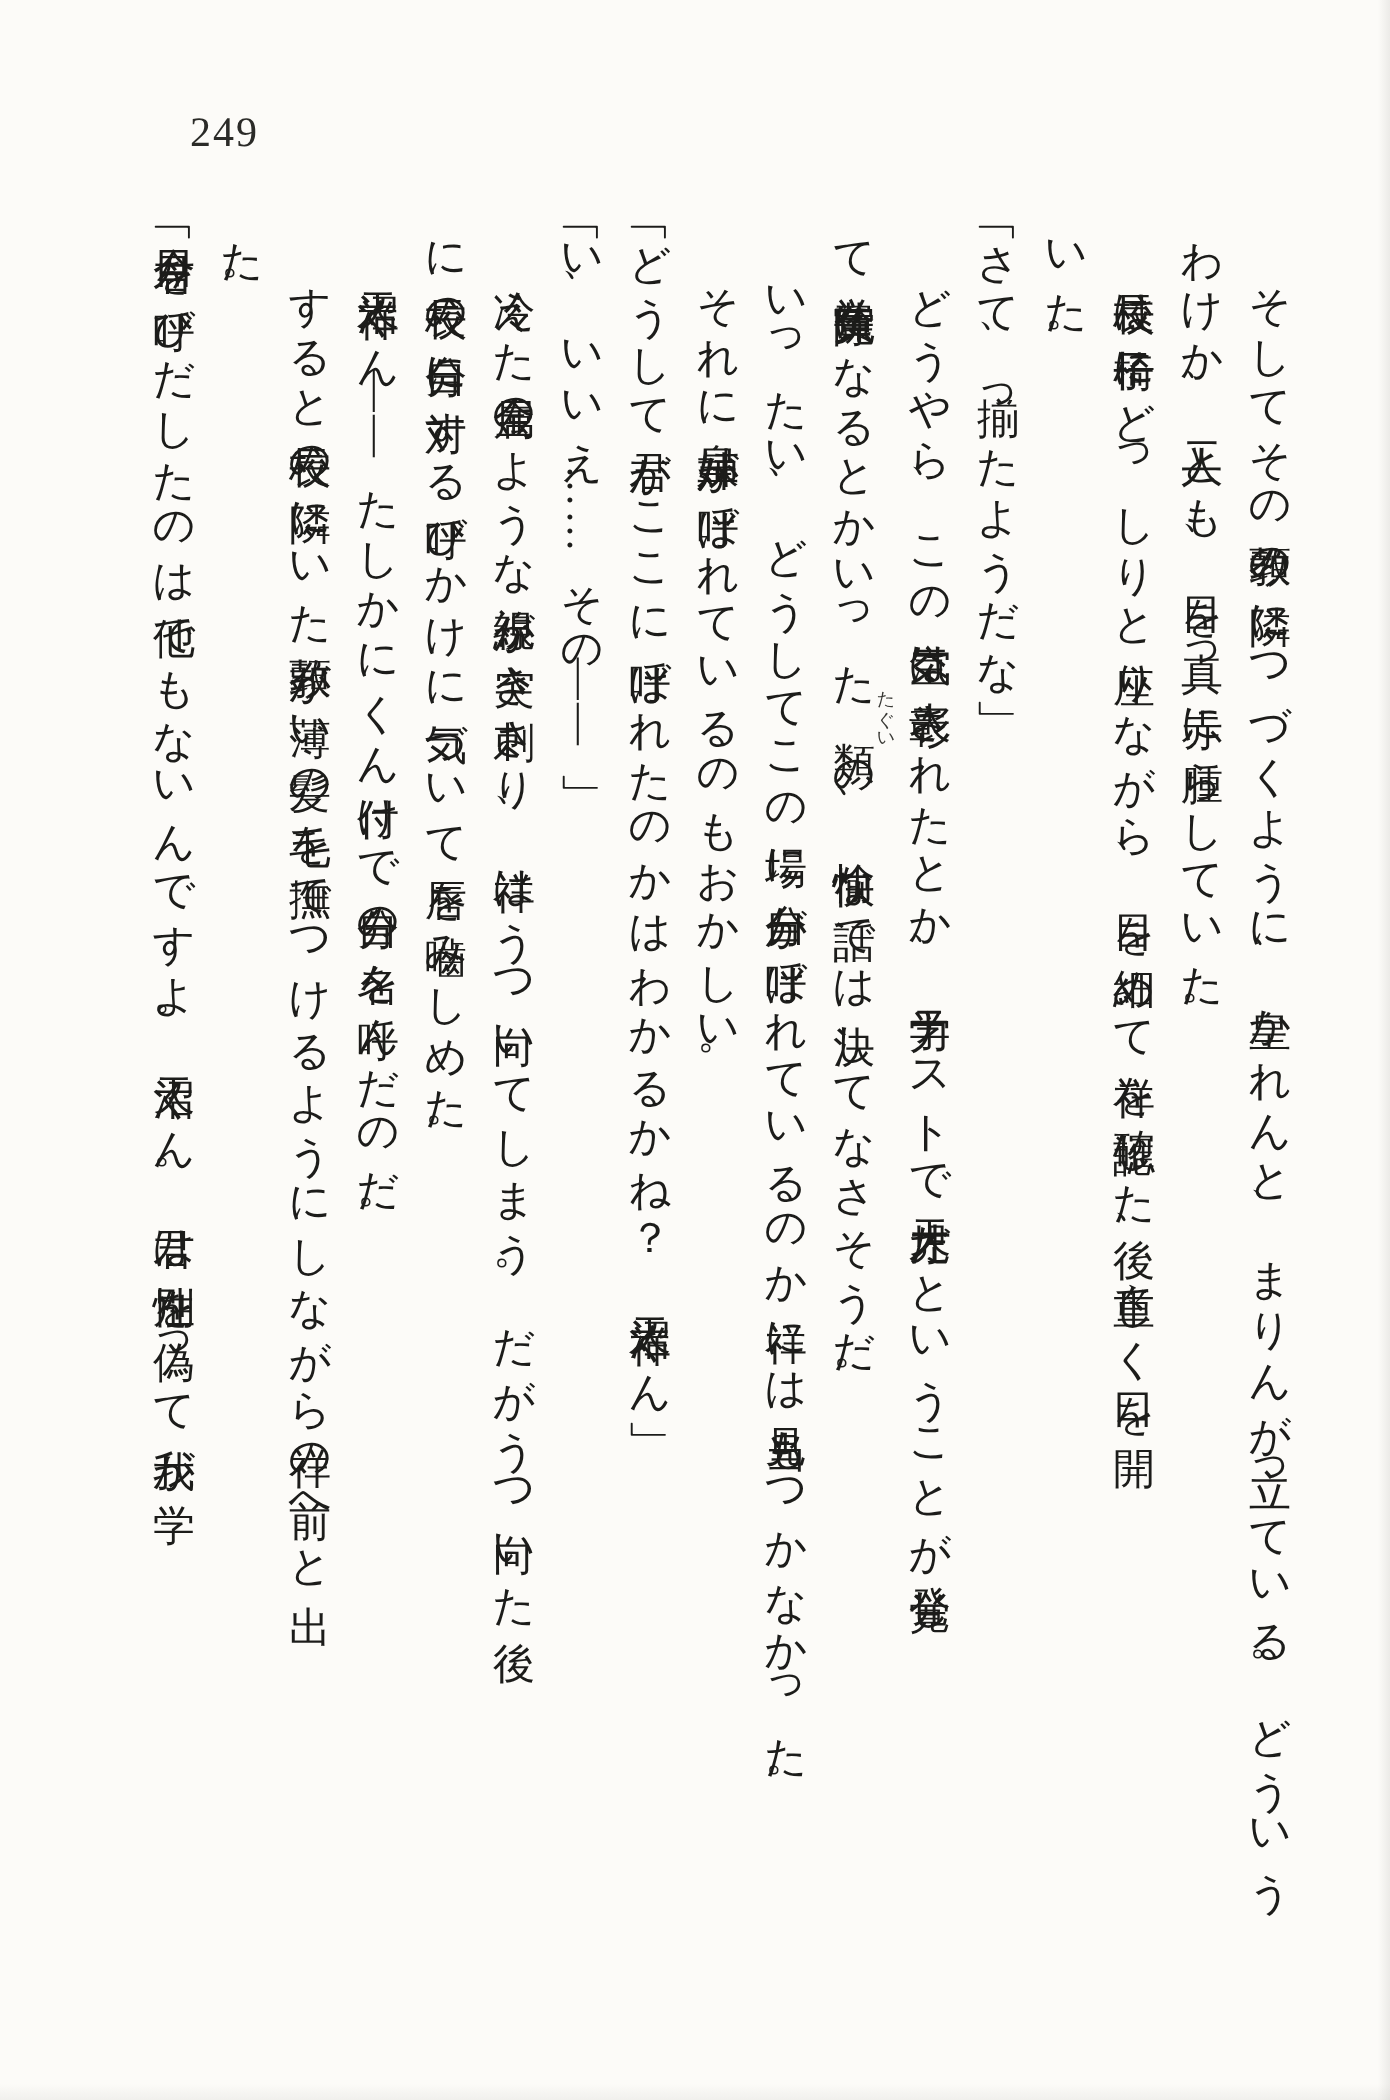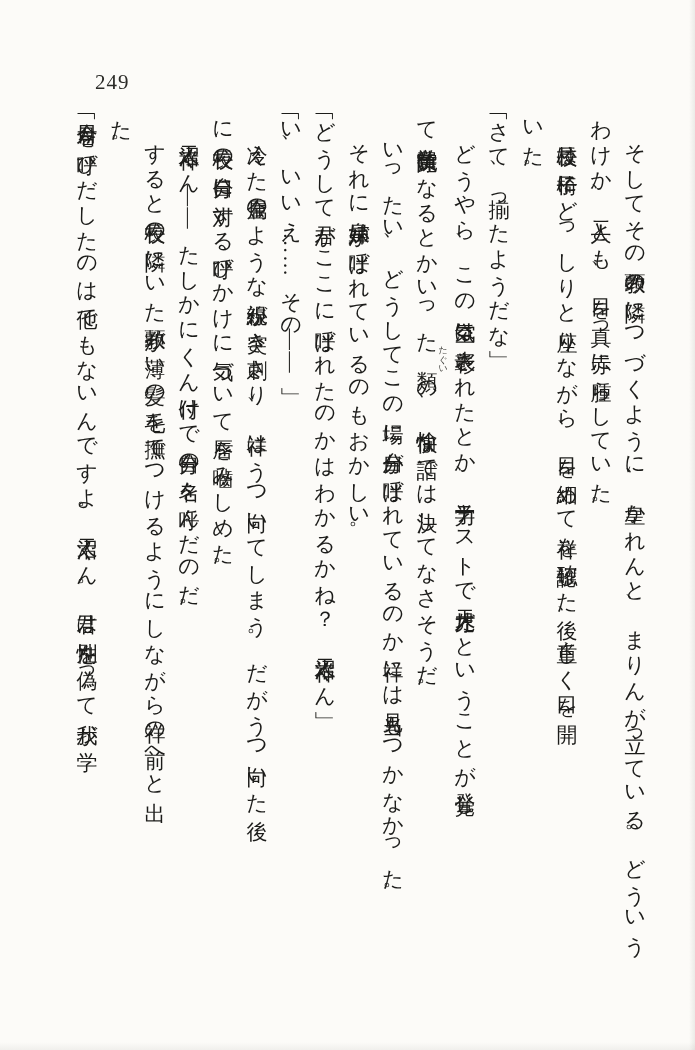--- a/index.html
+++ b/index.html
@@ -26,21 +26,21 @@
   }
   .edge-bottom {
     position: absolute;
     left: 0; bottom: 0;
     width: 100%; height: 8px;
     background: linear-gradient(to top, rgba(90,90,85,0.07), rgba(90,90,85,0.0));
     pointer-events: none;
   }
   .page-number {
     position: absolute;
-    top: 70px;
+    top: 54px;
     left: 95px;
     font-size: 21px;
     letter-spacing: 1px;
     color: #2b2b28;
   }
   .text-area {
     position: absolute;
     top: 106px;
     right: 43px;
     height: 866px;

